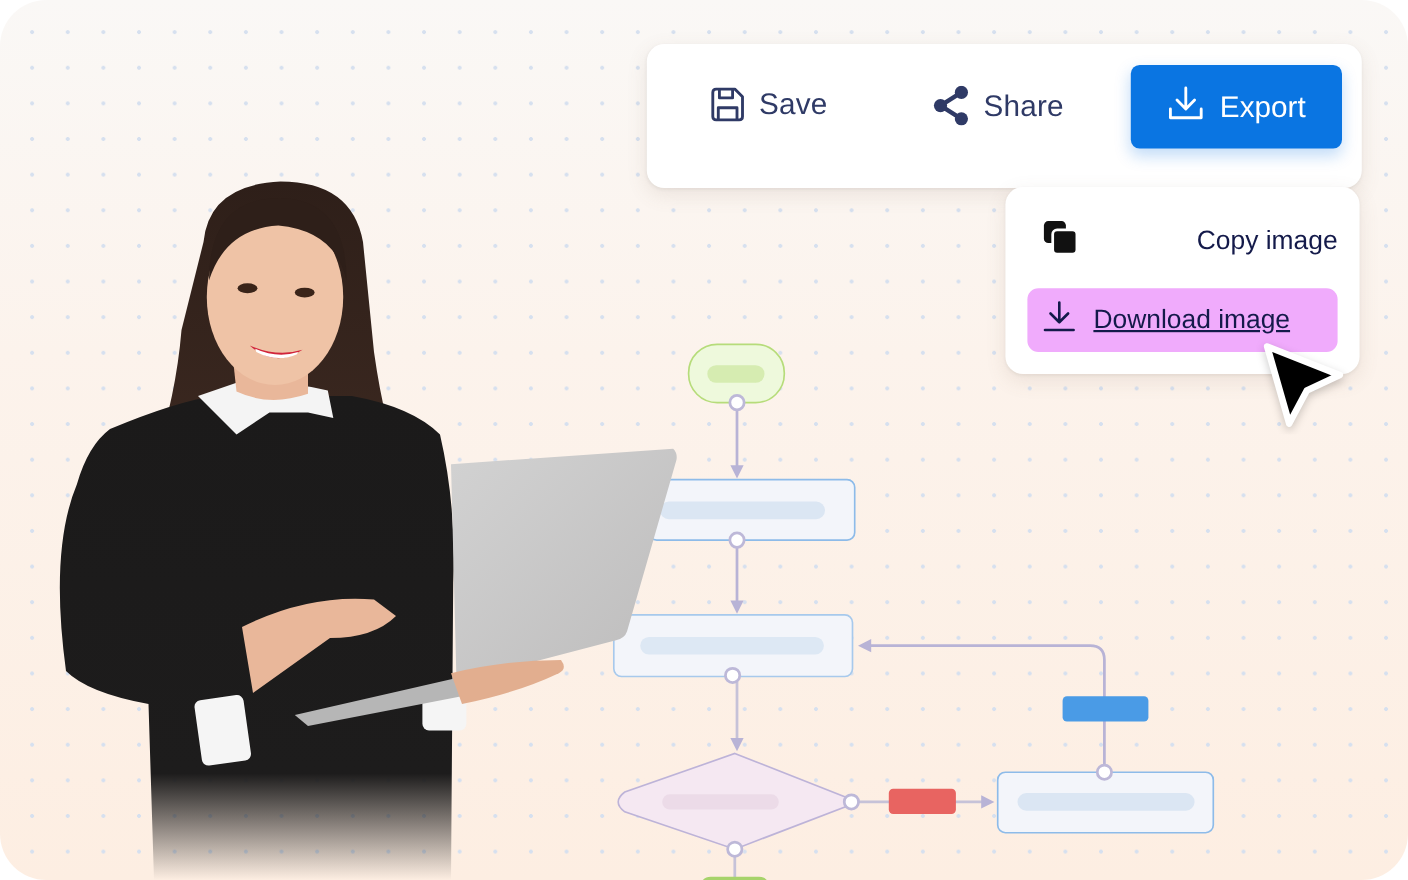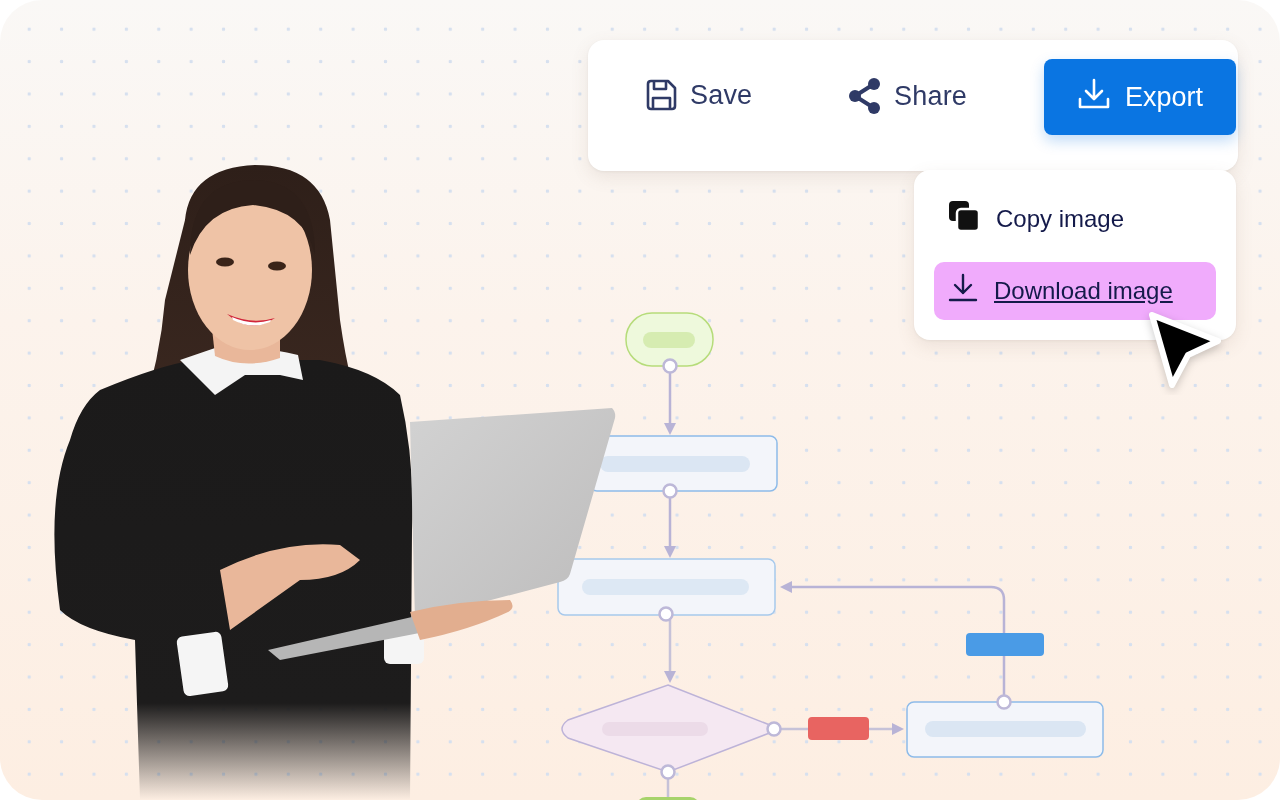--- a/index.html
+++ b/index.html
@@ -25,21 +25,20 @@
     color: #2f3a66; font-size: 27px; font-weight: 500; cursor: pointer;
     letter-spacing: 0.2px;
   }
   .tb-btn svg { display: block; }
   .export-btn {
     position: absolute; left: 440px; top: 19px; width: 192px; height: 76px;
     background: #0a75e2; border-radius: 8px; color: #ffffff;
     display: flex; align-items: center; justify-content: center; gap: 14px;
     font-size: 27px; font-weight: 500; cursor: pointer;
     box-shadow: 0 6px 14px rgba(10, 117, 226, 0.25);
-    margin-left: 16px;
   }
   .menu-item {
     position: absolute; display: flex; align-items: center; gap: 16px;
     color: #141a4a; font-size: 24px; cursor: pointer; border-radius: 10px;
   }
   .menu-item.hl { background: #f0abfc; text-decoration: underline; }
   .flow { position: absolute; left: 0; top: 0; width: 1280px; height: 800px; }
   .person { position: absolute; left: 40px; top: 160px; width: 580px; height: 640px; }
   .divider { position: absolute; left: 20px; top: 28px; width: 1px; height: 58px; background: #ece8e4; }
 </style>
@@ -173,21 +172,21 @@
         <svg width="34" height="34" viewBox="0 0 34 34" fill="none" stroke="#ffffff" stroke-width="2.6" stroke-linecap="round" stroke-linejoin="round">
           <path d="M17,3 L17,21 M9,14 L17,22 L25,14"></path>
           <path d="M3,22 L3,30 L31,30 L31,22"></path>
         </svg>
       </span>
       <span>Export</span>
     </div>
   </div>
 
   <div class="panel" style="left:914px; top:170px; width:322px; height:170px;">
-    <div class="menu-item" style="left:20px; top:28px; width:282px; height:42px; padding-left:14px;">
+    <div class="menu-item" style="left:20px; top:28px; width:282px; height:42px; padding-left:14px;justify-content:space-between;">
       <span>
         <svg width="32" height="32" viewBox="0 0 32 32" fill="#111111">
           <rect x="1" y="1" width="20" height="20" rx="4"></rect>
           <rect x="9" y="9" width="22" height="22" rx="4" stroke="#ffffff" stroke-width="2.5"></rect>
         </svg>
       </span>
       <span>Copy image</span>
     </div>
     <div class="menu-item hl" style="left:20px; top:92px; width:282px; height:58px; padding-left:14px;">
       <span>

